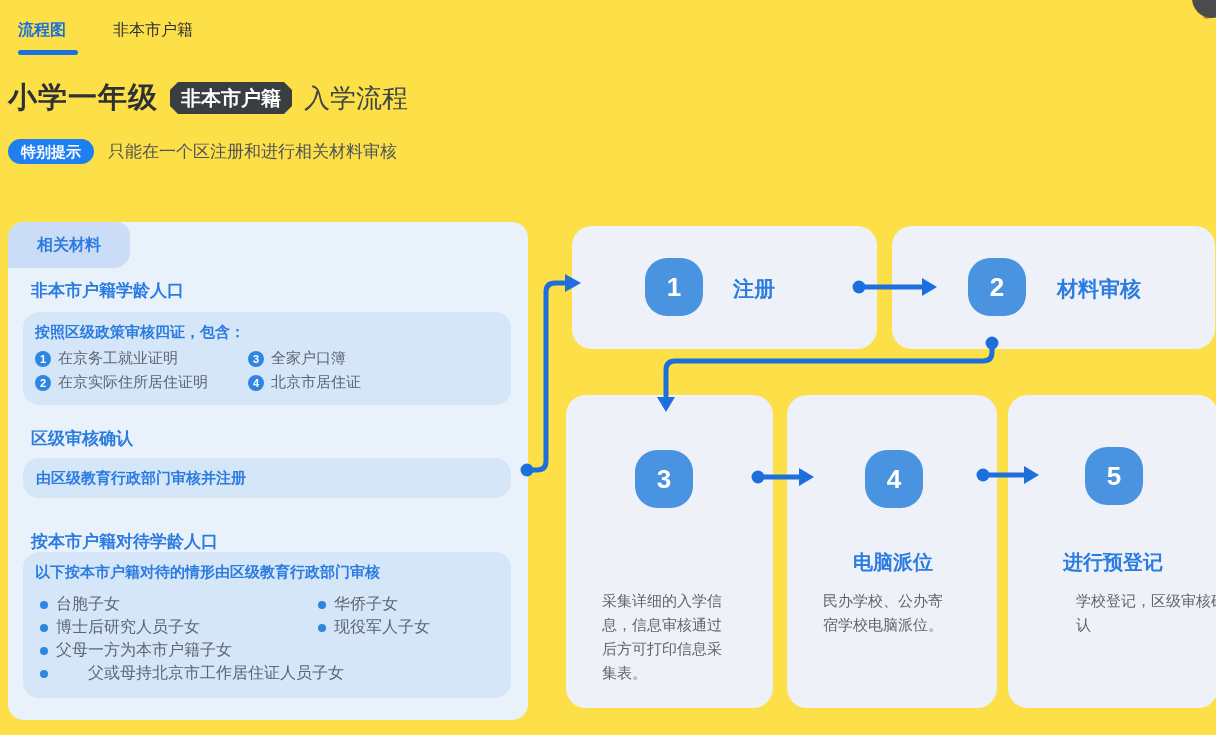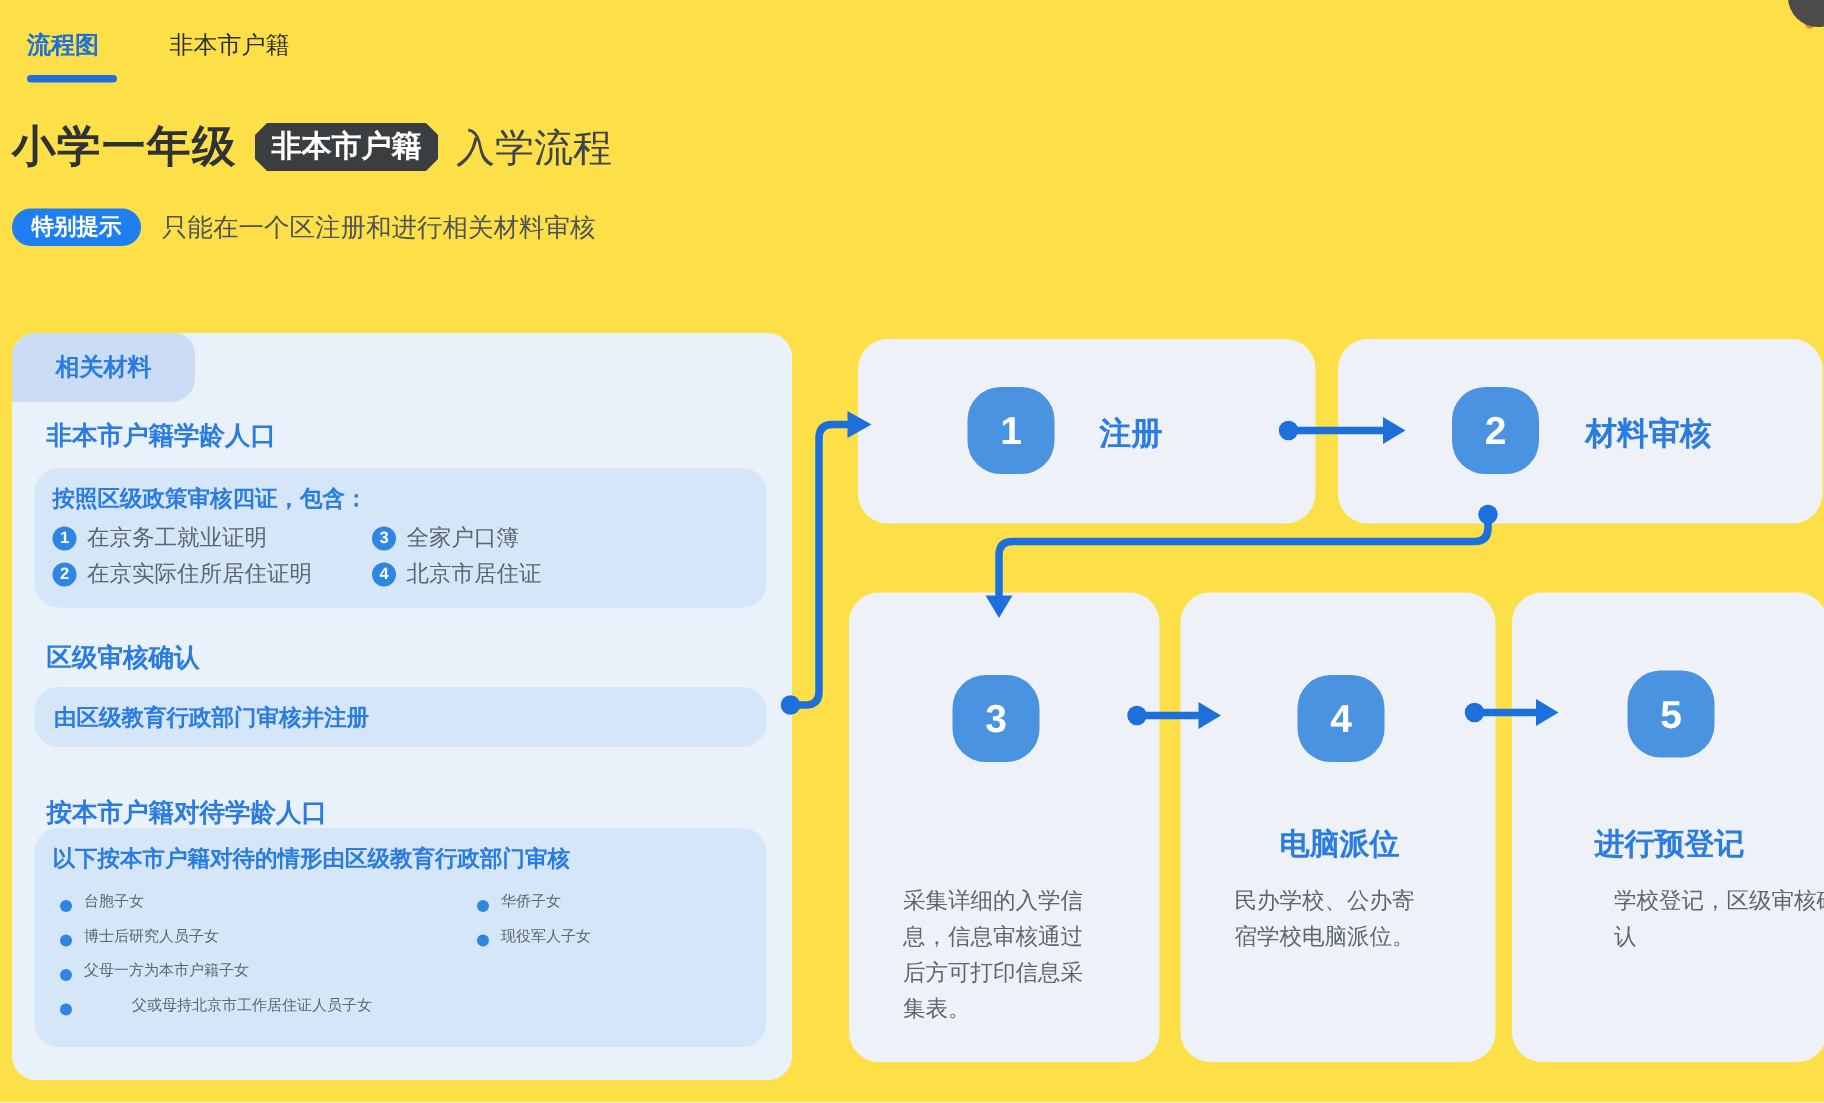--- a/index.html
+++ b/index.html
@@ -35,21 +35,21 @@
   .panel{left:8px;top:222px;width:520px;height:498px;background:var(--panel);border-radius:16px;}
   .panel-tab{left:8px;top:222px;width:122px;height:46px;background:var(--panel-tab);
              border-radius:16px 14px 16px 0;color:var(--accent);font-size:16px;font-weight:700;
              display:flex;align-items:center;justify-content:center;}
   .sec-h{font-size:17px;font-weight:700;color:var(--accent);white-space:nowrap;}
   .inner-box{background:var(--innerbox);border-radius:16px;}
   .box-h{font-size:15px;font-weight:700;color:var(--accent);white-space:nowrap;}
   .cert{display:flex;align-items:center;gap:7px;font-size:15px;color:var(--graytext);white-space:nowrap;}
   .numdot{width:16px;height:16px;border-radius:50%;background:#2e85e2;color:#fff;
           font-size:11px;font-weight:700;line-height:16px;text-align:center;font-style:normal;flex:0 0 16px;}
-  .bullet-item{display:flex;align-items:flex-end;gap:8px;font-size:10px;color:var(--graytext);white-space:nowrap;}
+  .bullet-item{display:flex;align-items:center;gap:8px;font-size:16px;color:var(--graytext);white-space:nowrap;}
   .bdot{width:8px;height:8px;border-radius:50%;background:#2e85e2;flex:0 0 8px;}
   
   .card{background:var(--card);border-radius:20px;}
   .squircle{width:58px;height:58px;border-radius:22px;background:var(--circle);color:#fff;
             font-size:26px;font-weight:700;display:flex;align-items:center;justify-content:center;}
   .step-label{font-size:21px;font-weight:700;color:var(--accent);white-space:nowrap;}
   .step-label-c{font-size:20px;font-weight:700;color:var(--accent);text-align:center;}
   .step-desc{font-size:15px;color:var(--graytext);line-height:24px;}
   
   svg.conn{left:0;top:0;pointer-events:none;}

